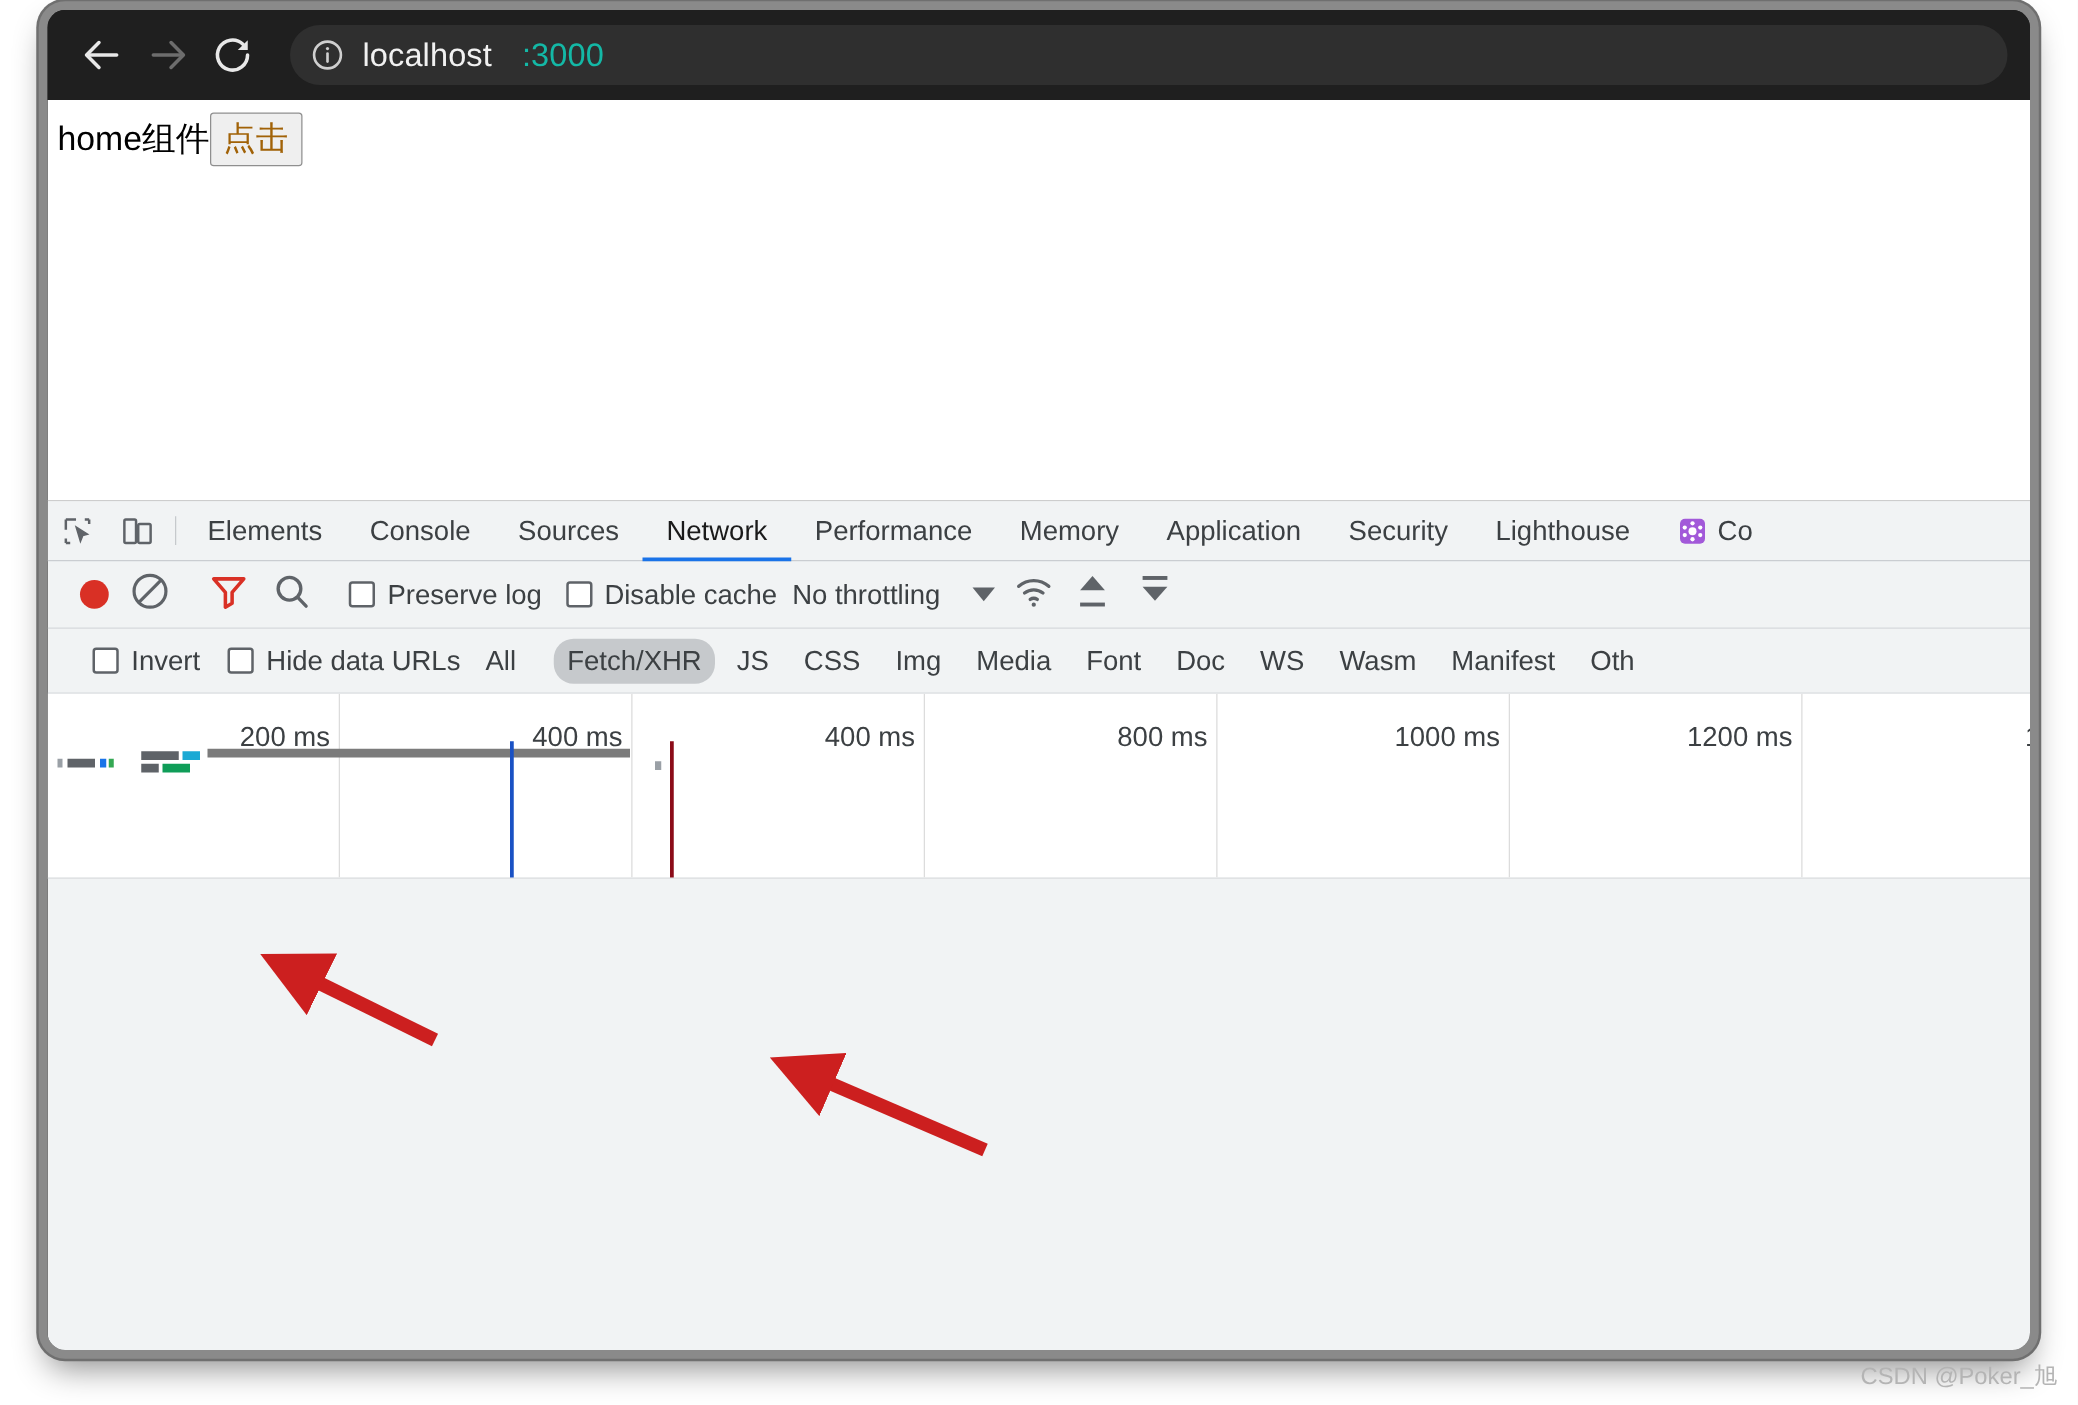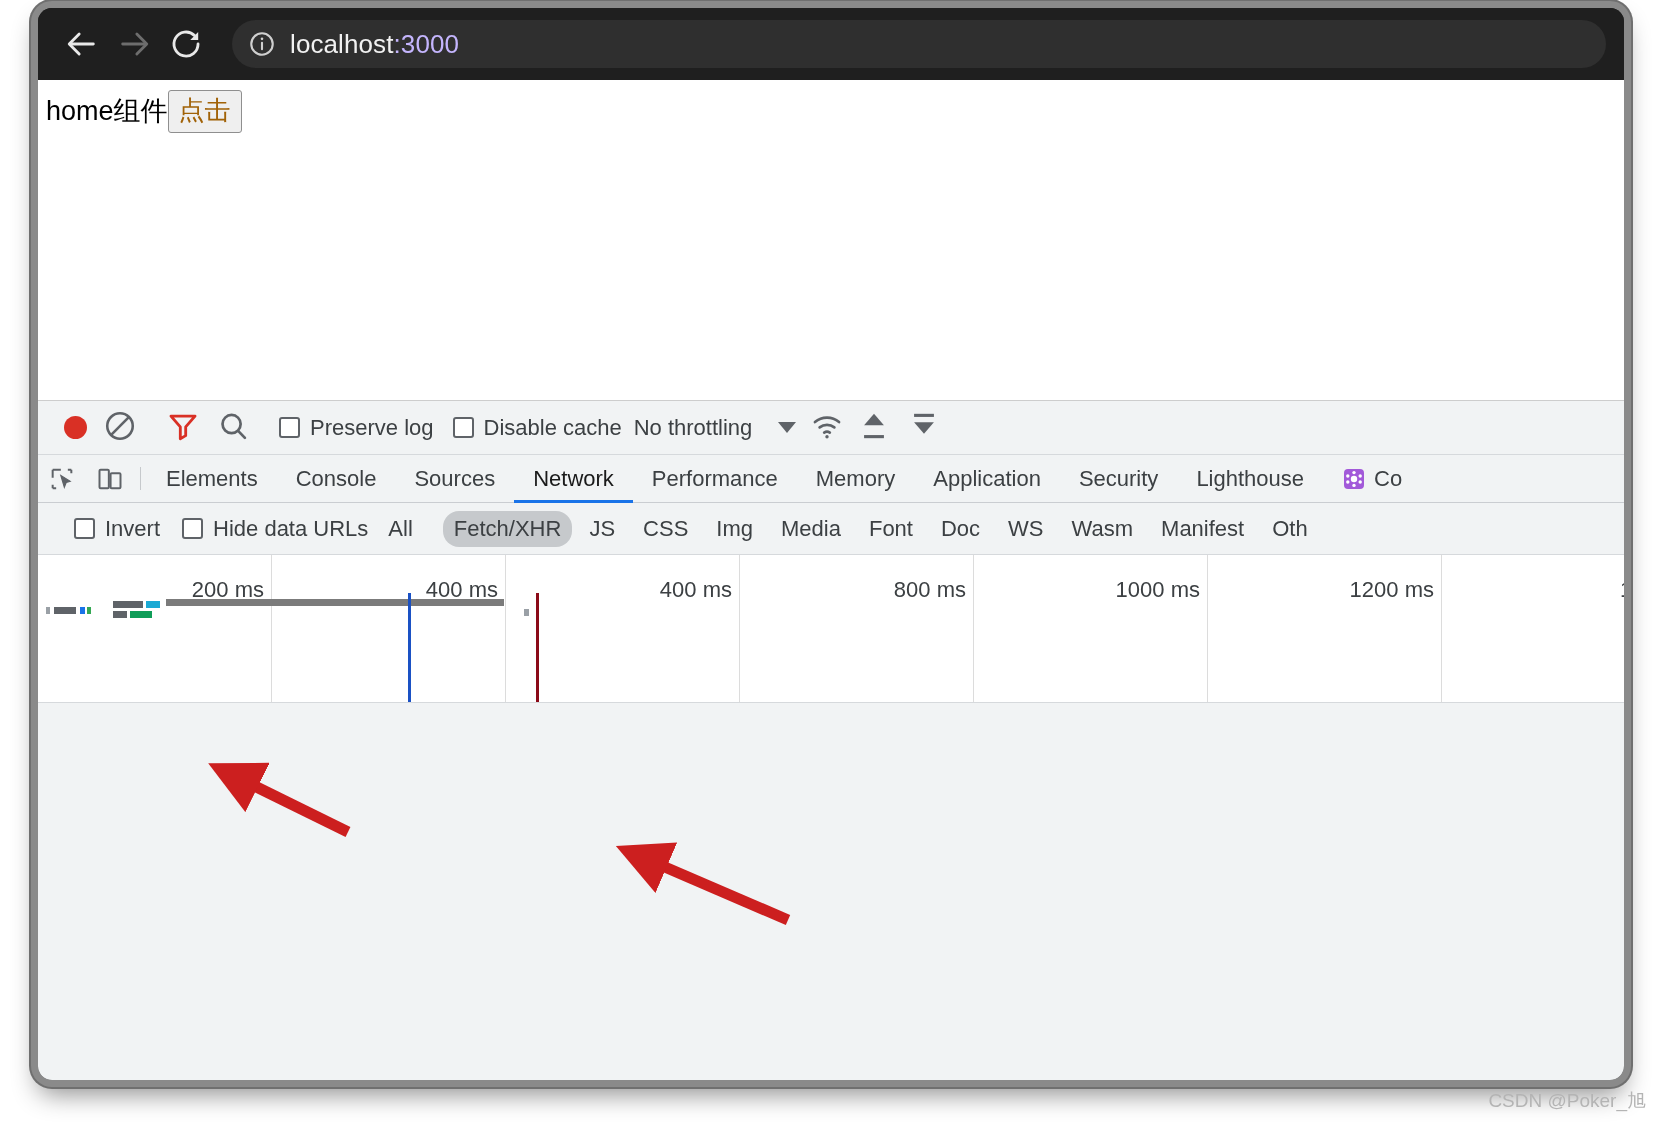--- a/index.html
+++ b/index.html
@@ -53,21 +53,21 @@
     color: #cfcfcf;
     margin-right: 14px;
     flex: 0 0 auto;
   }
   #url-text {
     font-size: 26px;
     color: #f1f1f1;
     letter-spacing: .1px;
     white-space: nowrap;
   }
-  #url-text .dim { color: #c4b5fd; }
+  #url-text .dim { color: #14b8a6; margin-left: 24px; }
 
   
   #page-viewport {
     position: absolute;
     left: 0; top: 72px;
     width: 100%; height: 320px;
     background: #ffffff;
     padding: 10px 0 0 8px;
   }
   #page-content {
@@ -307,82 +307,20 @@
   </div>
 
   <div id="page-viewport">
     <div id="page-content">
       <span id="page-label">home组件</span>
       <button id="click-button">点击</button>
     </div>
   </div>
 
   <div id="devtools">
-
-    <div id="net-toolbar">
-      <div id="record-dot"></div>
-      <div>
-        <svg class="tb-icon" viewBox="0 0 24 24" fill="none" stroke="currentColor" stroke-width="1.8">
-          <circle cx="12" cy="12" r="9"></circle>
-            <line x1="5.6" y1="18.4" x2="18.4" y2="5.6"></line>
-        </svg>
-      </div>
-      <div class="vsep"></div>
-      <div class="tb-gap"></div>
-      <div>
-        <svg class="tb-icon" viewBox="0 0 24 24" fill="none" stroke="#d93025" stroke-width="2" stroke-linejoin="round">
-          <path d="M3.5 5 h17 l-6.6 7.6 v6.2 l-3.8 2.2 v-8.4 z"></path>
-        </svg>
-      </div>
-      <div class="tb-gap"></div>
-      <div>
-        <svg class="tb-icon" viewBox="0 0 24 24" fill="none" stroke="currentColor" stroke-width="1.9" stroke-linecap="round">
-          <circle cx="11" cy="10.6" r="6.4"></circle>
-            <line x1="15.8" y1="15.6" x2="20.4" y2="20.4"></line>
-        </svg>
-      </div>
-      <div class="vsep"></div>
-      <div class="tb-gap"></div>
-
-      <label class="chk-label">
-        <span class="chk-box"></span>
-        <span>Preserve log</span>
-      </label>
-      <div class="vsep"></div>
-      <label class="chk-label">
-        <span class="chk-box"></span>
-        <span>Disable cache</span>
-      </label>
-
-      <div id="throttle-select">No throttling</div>
-      <div class="caret-down"></div>
-
-      <div>
-        <svg class="tb-icon" viewBox="0 0 24 24" fill="none" stroke="currentColor" stroke-width="1.9" stroke-linecap="round">
-          <path d="M3.5 9.2 A13 13 0 0 1 20.5 9.2"></path>
-          <path d="M6.8 13 A8.4 8.4 0 0 1 17.2 13"></path>
-          <path d="M10 16.6 A3.6 3.6 0 0 1 14 16.6"></path>
-          <circle cx="12" cy="19.6" r="1.2" fill="currentColor" stroke="none"></circle>
-        </svg>
-      </div>
-      <div class="vsep"></div>
-      <div>
-        <svg class="tb-icon" viewBox="0 0 24 24" fill="currentColor">
-          <path d="M12 3.4 L19 11.4 H5 z"></path>
-            <rect x="5" y="18.4" width="14" height="2.2"></rect>
-        </svg>
-      </div>
-      <div class="tb-gap"></div>
-      <div>
-        <svg class="tb-icon" viewBox="0 0 24 24" fill="currentColor">
-          <path d="M12 17.4 L5 9.4 H19 z"></path>
-            <rect x="5" y="3.4" width="14" height="2.2"></rect>
-        </svg>
-      </div>
-    </div>
 
     <div id="dt-tabstrip">
       <div class="dt-icon-btn">
         <svg width="28" height="28" viewBox="0 0 24 24" fill="none" stroke="currentColor" stroke-width="1.7">
           <path d="M4 4 h7 M4 4 v7 M20 4 h-3 M20 4 v3 M4 20 h3 M4 20 v-3"></path>
           <path d="M11 9 l8 5 -3.4 1 L14 19 z" fill="currentColor" stroke="currentColor" stroke-width="1"></path>
         </svg>
       </div>
       <div class="dt-icon-btn">
         <svg width="28" height="28" viewBox="0 0 24 24" fill="none" stroke="currentColor" stroke-width="1.7">
@@ -426,20 +364,82 @@
             <circle cx="12" cy="12" r="3.2" fill="#fff"></circle>
             <circle cx="12" cy="5.6" r="1.7" fill="#fff"></circle>
             <circle cx="12" cy="18.4" r="1.7" fill="#fff"></circle>
             <circle cx="5.8" cy="9" r="1.7" fill="#fff"></circle>
             <circle cx="18.2" cy="9" r="1.7" fill="#fff"></circle>
             <circle cx="5.8" cy="15" r="1.7" fill="#fff"></circle>
             <circle cx="18.2" cy="15" r="1.7" fill="#fff"></circle>
           </svg>
         </span>
         <span>Co</span>
+      </div>
+    </div>
+
+    <div id="net-toolbar">
+      <div id="record-dot"></div>
+      <div>
+        <svg class="tb-icon" viewBox="0 0 24 24" fill="none" stroke="currentColor" stroke-width="1.8">
+          <circle cx="12" cy="12" r="9"></circle>
+            <line x1="5.6" y1="18.4" x2="18.4" y2="5.6"></line>
+        </svg>
+      </div>
+      <div class="vsep"></div>
+      <div class="tb-gap"></div>
+      <div>
+        <svg class="tb-icon" viewBox="0 0 24 24" fill="none" stroke="#d93025" stroke-width="2" stroke-linejoin="round">
+          <path d="M3.5 5 h17 l-6.6 7.6 v6.2 l-3.8 2.2 v-8.4 z"></path>
+        </svg>
+      </div>
+      <div class="tb-gap"></div>
+      <div>
+        <svg class="tb-icon" viewBox="0 0 24 24" fill="none" stroke="currentColor" stroke-width="1.9" stroke-linecap="round">
+          <circle cx="11" cy="10.6" r="6.4"></circle>
+            <line x1="15.8" y1="15.6" x2="20.4" y2="20.4"></line>
+        </svg>
+      </div>
+      <div class="vsep"></div>
+      <div class="tb-gap"></div>
+
+      <label class="chk-label">
+        <span class="chk-box"></span>
+        <span>Preserve log</span>
+      </label>
+      <div class="vsep"></div>
+      <label class="chk-label">
+        <span class="chk-box"></span>
+        <span>Disable cache</span>
+      </label>
+
+      <div id="throttle-select">No throttling</div>
+      <div class="caret-down"></div>
+
+      <div>
+        <svg class="tb-icon" viewBox="0 0 24 24" fill="none" stroke="currentColor" stroke-width="1.9" stroke-linecap="round">
+          <path d="M3.5 9.2 A13 13 0 0 1 20.5 9.2"></path>
+          <path d="M6.8 13 A8.4 8.4 0 0 1 17.2 13"></path>
+          <path d="M10 16.6 A3.6 3.6 0 0 1 14 16.6"></path>
+          <circle cx="12" cy="19.6" r="1.2" fill="currentColor" stroke="none"></circle>
+        </svg>
+      </div>
+      <div class="vsep"></div>
+      <div>
+        <svg class="tb-icon" viewBox="0 0 24 24" fill="currentColor">
+          <path d="M12 3.4 L19 11.4 H5 z"></path>
+            <rect x="5" y="18.4" width="14" height="2.2"></rect>
+        </svg>
+      </div>
+      <div class="tb-gap"></div>
+      <div>
+        <svg class="tb-icon" viewBox="0 0 24 24" fill="currentColor">
+          <path d="M12 17.4 L5 9.4 H19 z"></path>
+            <rect x="5" y="3.4" width="14" height="2.2"></rect>
+        </svg>
       </div>
     </div>
 
     <div id="filter-row">
       <div class="tb-gap"></div>
       <div class="tb-gap"></div>
       <label class="chk-label">
         <span class="chk-box"></span>
         <span>Invert</span>
       </label>

